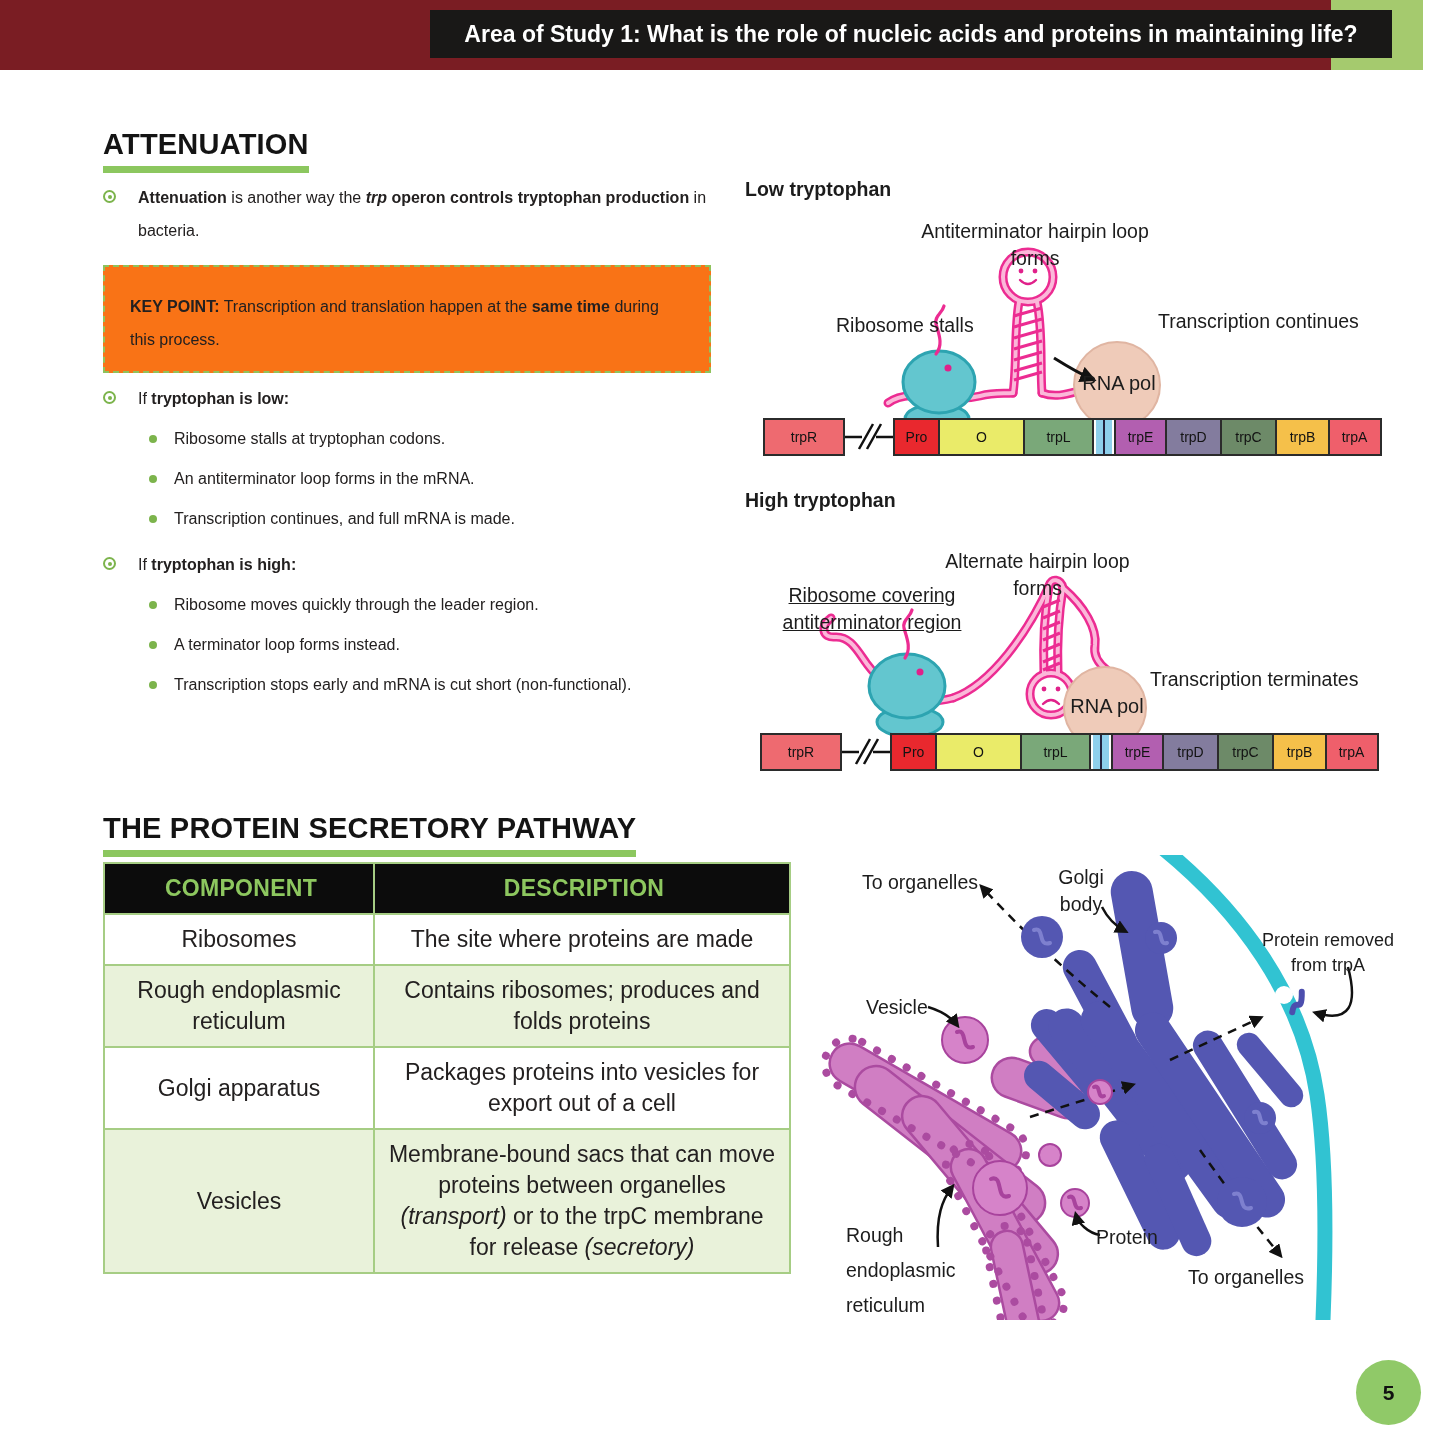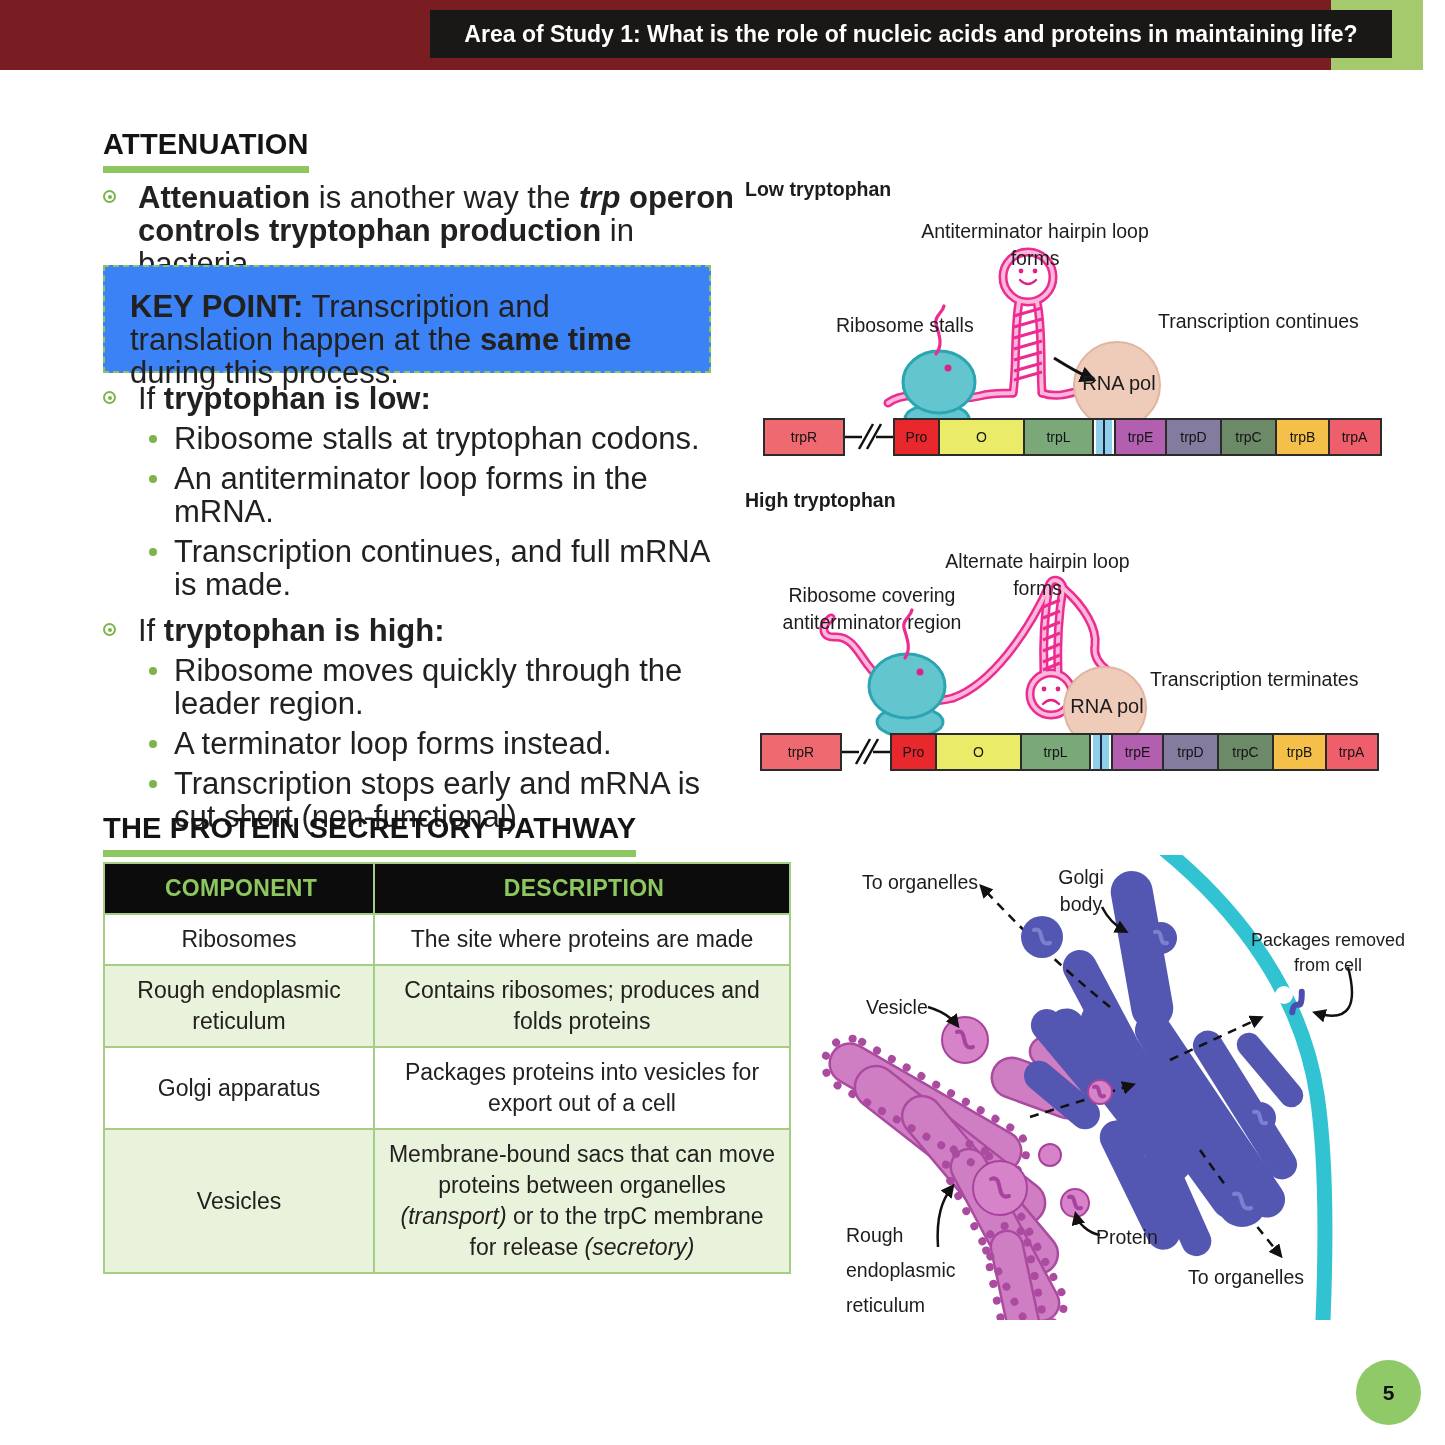--- a/index.html
+++ b/index.html
@@ -9,29 +9,29 @@
   
   .topbar { position:absolute; left:0; top:0; width:1445px; height:70px; background:#7a1d23; }
   .topbar-green { position:absolute; right:0; top:0; width:92px; height:70px; background:#a5ca6e; }
   .title-box { position:absolute; left:430px; top:10px; width:962px; height:48px; background:#191817;
     display:flex; align-items:center; justify-content:center; color:#fff; font-weight:700; font-size:23px; }
 
   
   .h1 { position:absolute; font-size:29px; font-weight:700; letter-spacing:.2px; color:#141414;
         border-bottom:7px solid #8cc75f; padding-bottom:5px; display:inline-block; }
   
-  .txt { font-size:31px; line-height:33px; color:#232020; }
+  .txt { font-size:16px; line-height:33px; color:#232020; }
   .ob { width:13px; height:13px; border:2px solid #7cb44c; border-radius:50%; position:relative; flex:none; }
   .ob::after { content:''; position:absolute; inset:2.5px; border-radius:50%; background:#7cb44c; }
   .sd { width:8px; height:8px; border-radius:50%; background:#7cb44c; flex:none; margin-top:13px; }
   .bline { display:flex; gap:22px; margin-bottom:7px; }
   .bline .ob { margin-top:9px; }
   .sitem { display:flex; gap:17px; margin-left:46px; margin-bottom:7px; max-width:600px;}
   .sitem .txt{ max-width:540px; }
-  .keypoint { position:absolute; left:103px; top:265px; width:608px; height:108px; background:#3b82f6;
+  .keypoint { position:absolute; left:103px; top:265px; width:608px; height:108px; background:#f97316;
     border:2px dashed #8fc35c; padding:23px 25px; }
 
   
   table.ptable { position:absolute; left:103px; top:862px; width:688px; border-collapse:collapse; }
   .ptable th, .ptable td { border:2px solid #a6cd84; text-align:center; vertical-align:middle;
     font-size:23px; line-height:31px; padding:9px 12px; }
   .ptable th { background:#0c0c0c; color:#8dc75f; font-weight:700; height:48px; letter-spacing:.3px;padding-left:16px;}
   .ptable .c1 { width:270px; }
   .ptable tr.alt td { background:#e9f2da; }
 
@@ -197,21 +197,21 @@
       <div class="gene-box" style="width: 72px; background: rgb(122, 168, 121);">trpL</div>
       <div class="gene-box attenuator" style="width: 24px;"></div>
       <div class="gene-box" style="width: 54px; background: rgb(178, 95, 176);">trpE</div>
       <div class="gene-box" style="width: 57px; background: rgb(131, 124, 158);">trpD</div>
       <div class="gene-box" style="width: 58px; background: rgb(109, 138, 104);">trpC</div>
       <div class="gene-box" style="width: 55px; background: rgb(245, 192, 74);">trpB</div>
       <div class="gene-box" style="width: 54px; background: rgb(239, 95, 107);">trpA</div>
     </div>
 
   <div class="dlab b" style="left:745px; top:487px;">High tryptophan</div>
-  <div class="dlab c" style="left:782px; top:582px; width:180px;">Ribosome covering antiterminator region</div>
+  <div class="dlab c" style="left:782px; top:582px; width:180px;text-decoration:underline;">Ribosome covering antiterminator region</div>
   <div class="dlab c" style="left:935px; top:548px; width:205px;">Alternate hairpin loop forms</div>
   <div class="dlab" style="left:1150px; top:666px;">Transcription terminates</div>
   <div class="rnapol" style="left:1065px; top:695px;">RNA pol</div>
 
   <svg class="dsvg" style="left:740px; top:480px;" width="705" height="310" viewBox="0 0 705 310">
     <g>
       <ellipse cx="170" cy="242" rx="33" ry="15" fill="#63c6cf" stroke="#2da4b1" stroke-width="3"></ellipse>
     </g>
     <g>
       <g fill="none" stroke="#ec2c92" stroke-width="9" stroke-linecap="round">
@@ -259,21 +259,21 @@
       <div class="gene-box attenuator" style="width: 24px;"></div>
       <div class="gene-box" style="width: 54px; background: rgb(178, 95, 176);">trpE</div>
       <div class="gene-box" style="width: 57px; background: rgb(131, 124, 158);">trpD</div>
       <div class="gene-box" style="width: 58px; background: rgb(109, 138, 104);">trpC</div>
       <div class="gene-box" style="width: 55px; background: rgb(245, 192, 74);">trpB</div>
       <div class="gene-box" style="width: 54px; background: rgb(239, 95, 107);">trpA</div>
     </div>
 
   <div class="dlab" style="left:862px; top:869px;">To organelles</div>
   <div class="dlab c" style="left:1043px; top:864px; width:76px;">Golgi body</div>
-  <div class="dlab c" style="left:1248px; top:928px; width:160px; font-size:18px; line-height:25px;">Packages removed from cell</div>
+  <div class="dlab c" style="left:1248px; top:928px; width:160px; font-size:18px; line-height:25px;">Protein removed from trpA</div>
   <div class="dlab" style="left:866px; top:994px;">Vesicle</div>
   <div class="dlab" style="left:846px; top:1218px; width:135px; line-height:35px;">Rough endoplasmic reticulum</div>
   <div class="dlab" style="left:1096px; top:1224px;">Protein</div>
   <div class="dlab" style="left:1188px; top:1264px;">To organelles</div>
 
   <svg class="dsvg" style="left:810px; top:855px;" width="635" height="465" viewBox="0 0 635 465">
     <defs>
       <marker id="ah3" viewBox="0 0 10 10" refX="7" refY="5" markerWidth="5.5" markerHeight="5.5" orient="auto-start-reverse">
         <path d="M0,0 L10,5 L0,10 z" fill="#111"></path>
       </marker>

